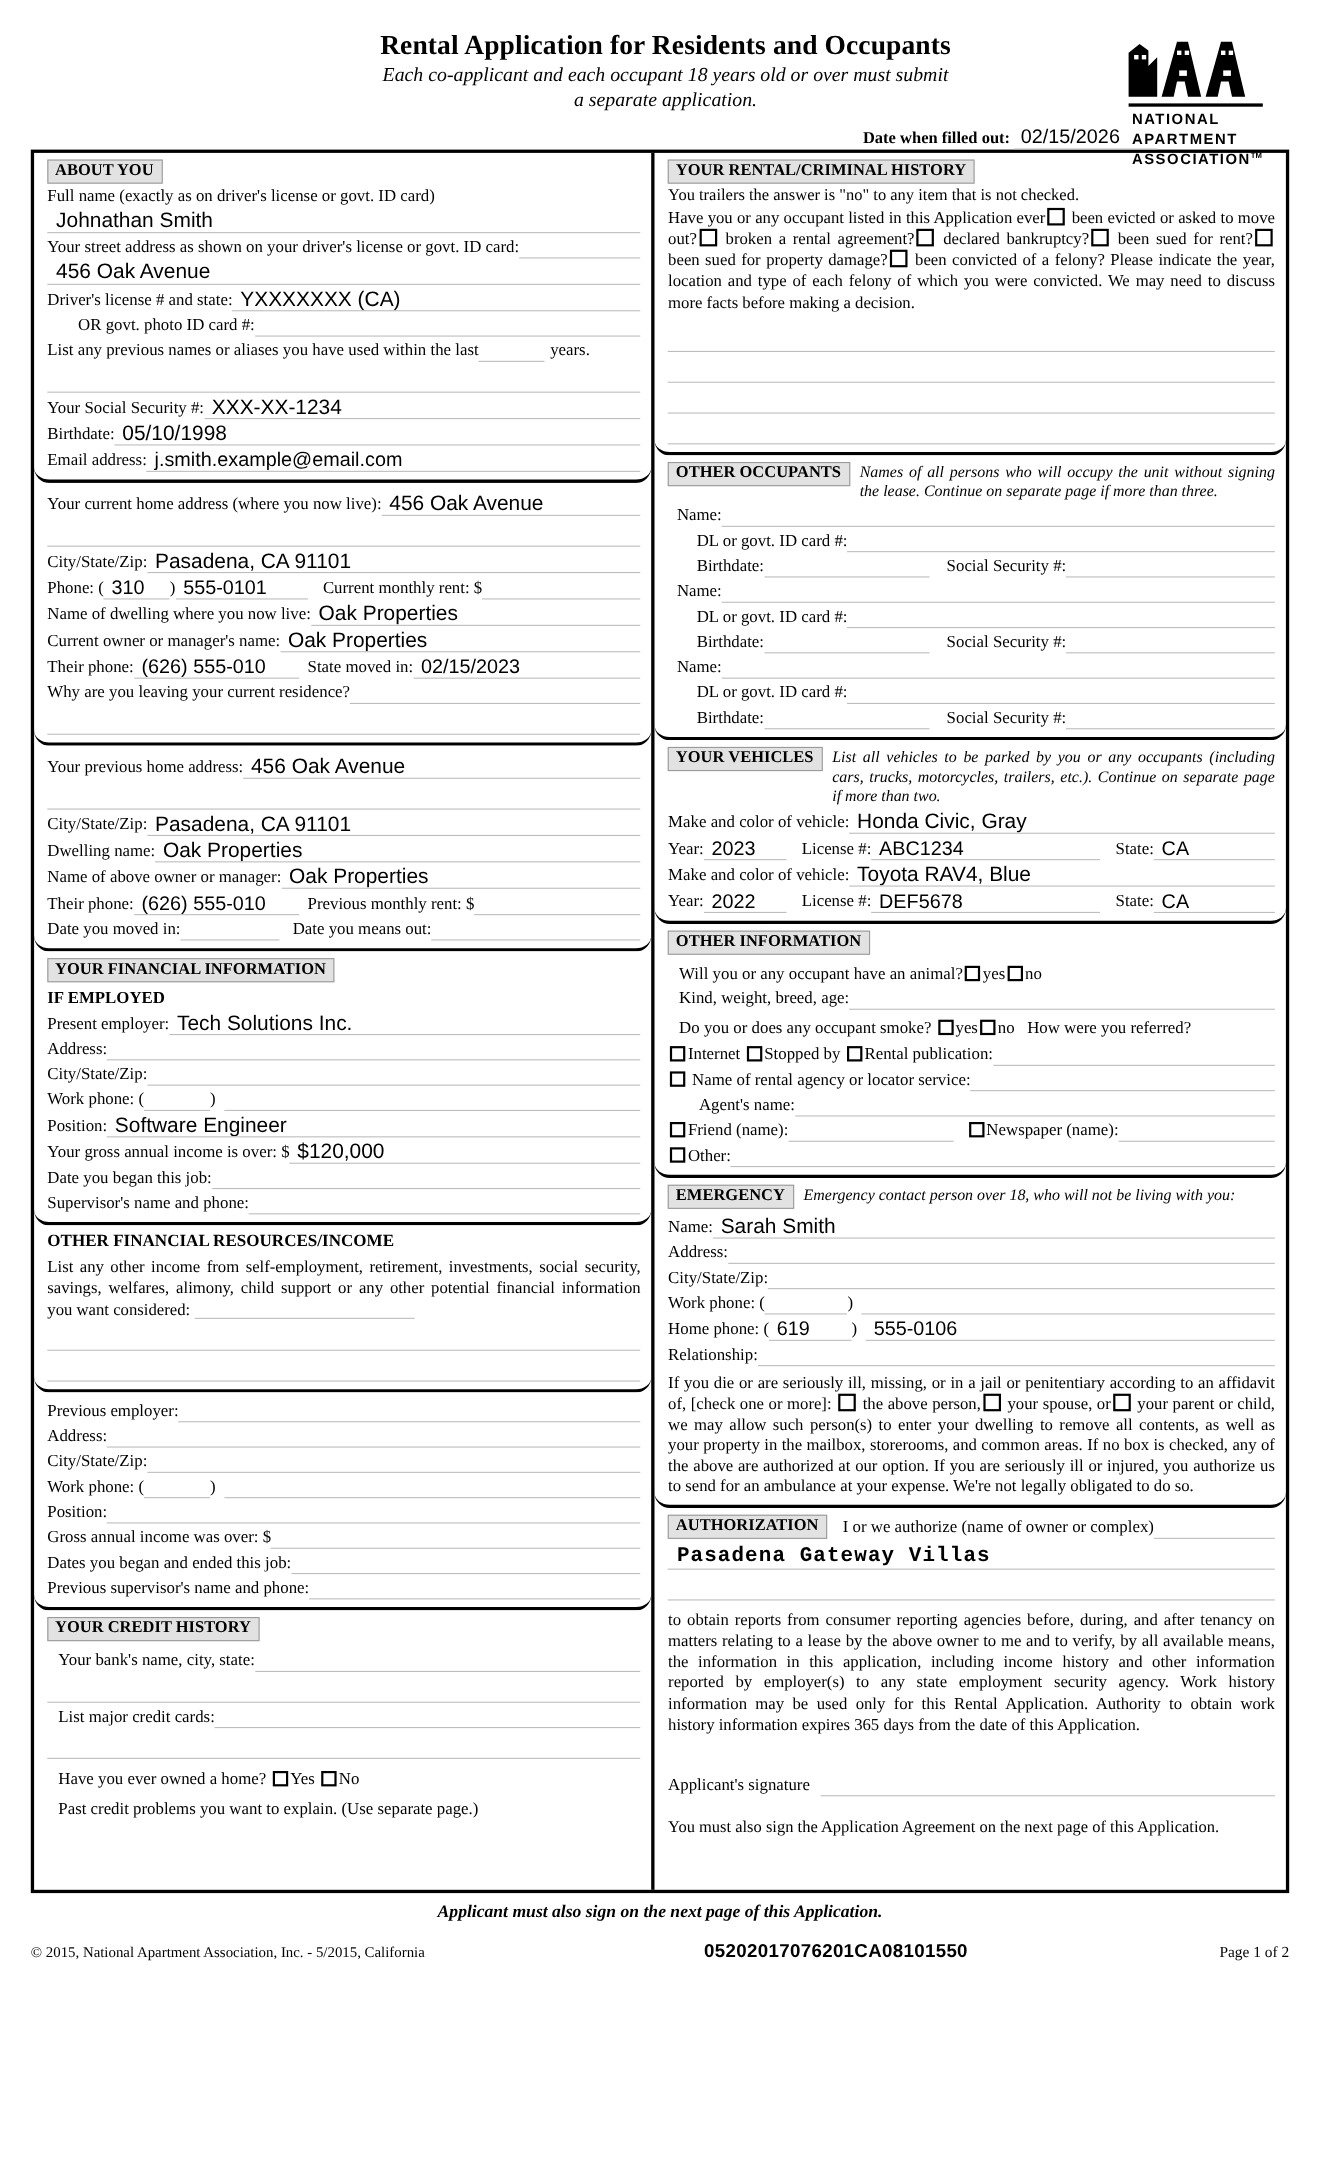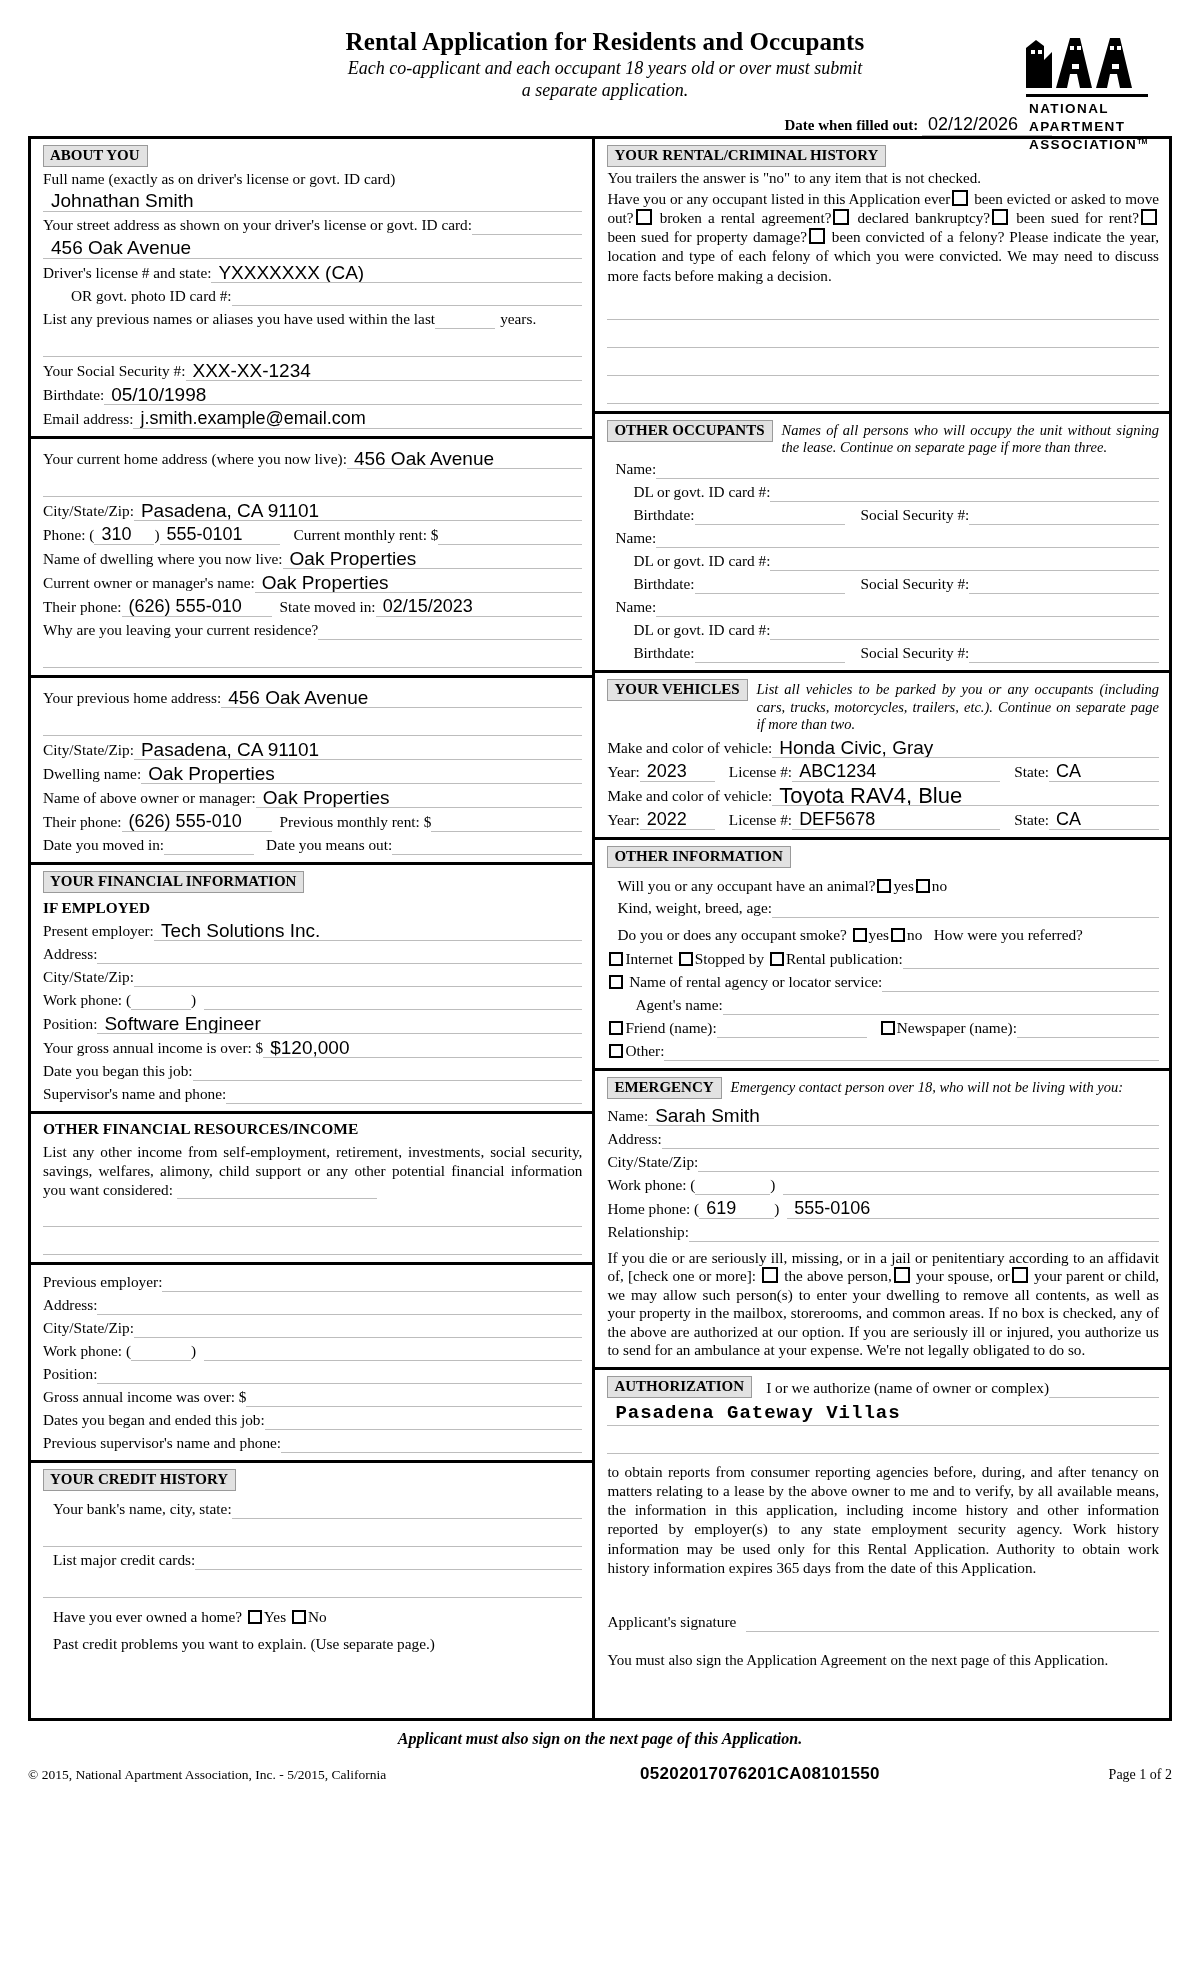--- a/index.html
+++ b/index.html
@@ -29,21 +29,21 @@
   .datefilled { text-align:right; padding-right:120px; font-size:15px; font-weight:bold; margin-top:2px; }
   .datefilled .dval { font-family:"Liberation Sans", sans-serif; font-weight:normal; font-size:18px;
       display:inline-block; min-width:130px; border-bottom:1px solid #b8b8b8; text-align:left; padding-left:6px; }
 
   
   .frame { border:3px solid #000; display:flex; height:1585px; }
   .col { padding:0; }
   .col-left { width:566px; border-right:3px solid #000; }
   .col-right { flex:1; }
 
-  .block { border-bottom:3px solid #000; padding:6px 10px 7px 12px; }
+  .block { border-bottom:3px solid #000; padding:6px 10px 7px 12px;border-radius:14px; }
   .block.last { border-bottom:none; }
 
   .sechead { display:inline-block; background:#e2e2e2; border:1px solid #9a9a9a;
      font-weight:bold; font-size:15px; padding:1px 7px 2px 6px; margin-bottom:3px; }
   .sechead-row { display:flex; align-items:flex-start; gap:9px; }
   .sechead-note { font-style:italic; font-size:14.5px; line-height:1.2; text-align:justify; flex:1; padding-top:2px;}
 
   .lbl { font-size:15.3px; }
   .ital { }
   .bold { font-weight:bold; }
@@ -114,21 +114,21 @@
       <div class="logo-words">
         <div>NATIONAL</div>
         <div>APARTMENT</div>
         <div><span>ASSOCIATION</span><sup>TM</sup></div>
       </div>
     </div>
   </div>
 
   <div class="datefilled">
     <span>Date when filled out:</span>
-    <span class="dval">02/12/2026</span>
+    <span class="dval">02/15/2026</span>
   </div>
 
   <div class="frame">
 
     <div class="col col-left">
 
       <div class="block">
         <div class="sechead">ABOUT YOU</div>
         <div class="lbl">
           <span>Full name</span>
@@ -436,21 +436,21 @@
         <div class="row">
           <span class="lbl">Year:</span>
           <span class="fill w75" style="font-size:18px">2023</span>
           <span class="lbl" style="padding-left:14px">License #:</span>
           <span class="fill" style="font-size:18px">ABC1234</span>
           <span class="lbl" style="padding-left:14px">State:</span>
           <span class="fill w110" style="font-size:18px">CA</span>
         </div>
         <div class="row">
           <span class="lbl">Make and color of vehicle:</span>
-          <span class="fill" style="font-size:22px">Toyota RAV4, Blue</span>
+          <span class="fill" style="font-size:19px">Toyota RAV4, Blue</span>
         </div>
         <div class="row">
           <span class="lbl">Year:</span>
           <span class="fill w75" style="font-size:18px">2022</span>
           <span class="lbl" style="padding-left:14px">License #:</span>
           <span class="fill" style="font-size:18px">DEF5678</span>
           <span class="lbl" style="padding-left:14px">State:</span>
           <span class="fill w110" style="font-size:18px">CA</span>
         </div>
       </div>

